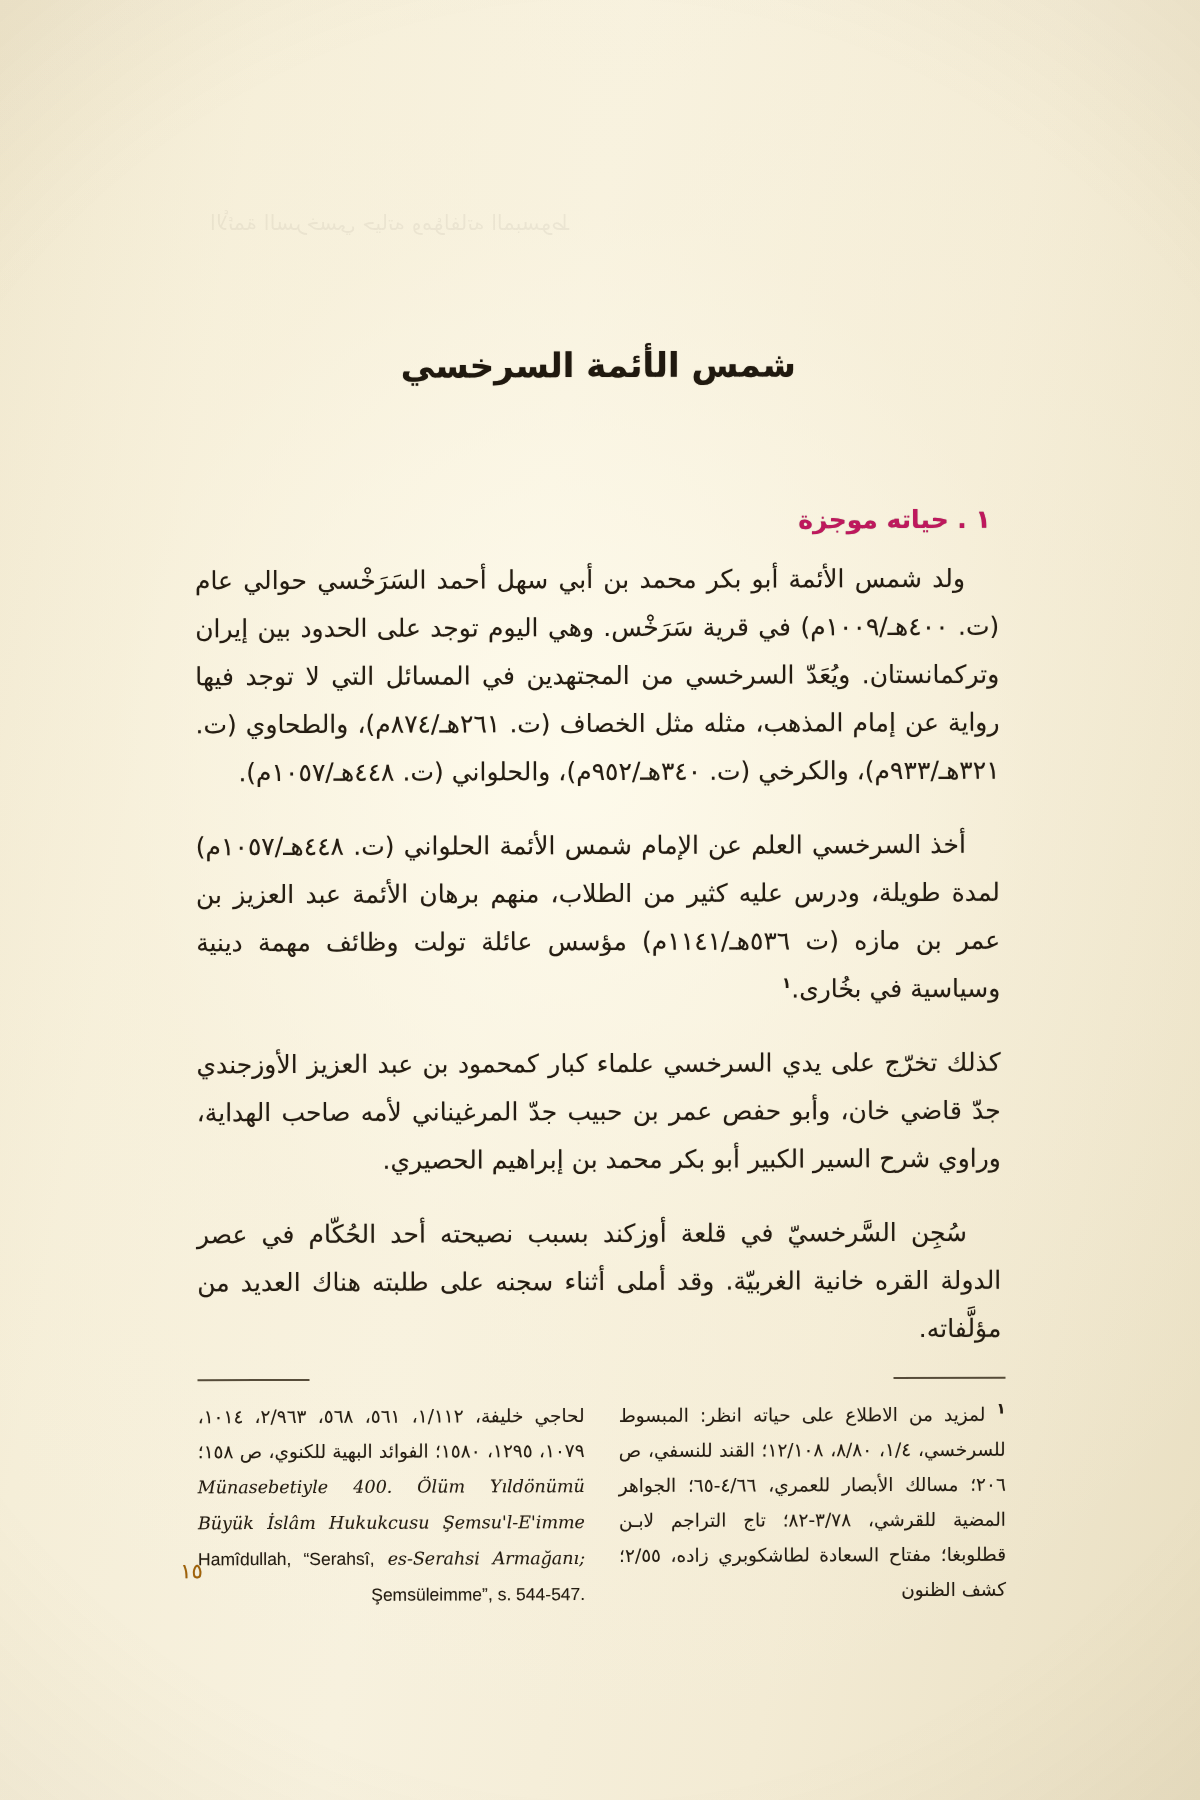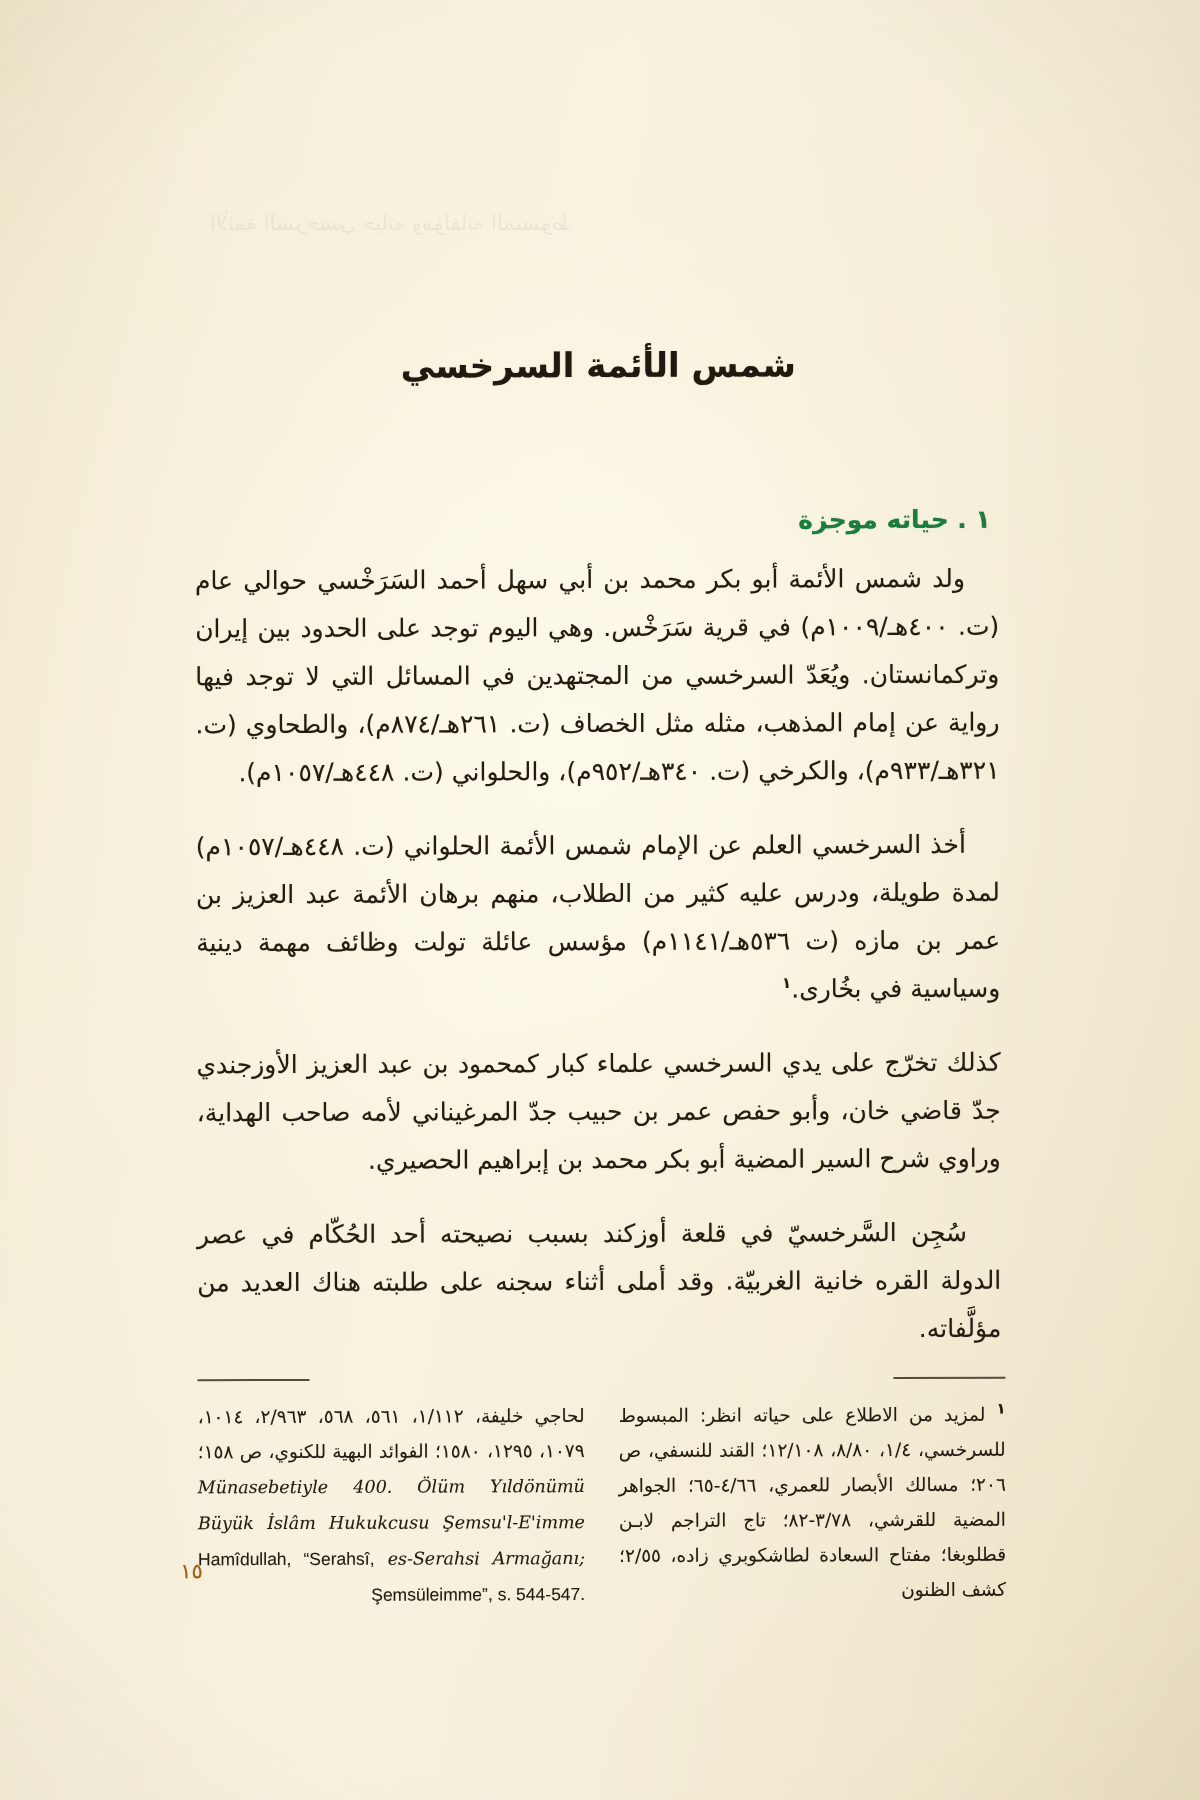--- a/index.html
+++ b/index.html
@@ -72,21 +72,21 @@
     color: #20190f;
     text-shadow: 0 0 1.1px rgba(40,30,15,0.45);
   }
 
   .section-head {
     position: absolute;
     top: 506px;
     right: 208px;
     font-weight: 700;
     font-size: 25px;
-    color: #15803d;
+    color: #be185d;
     text-shadow: 0 0 1px rgba(40,30,15,0.4);
     direction: rtl;
     text-align: right;
   }
 
   
   .body-col {
     position: absolute;
     top: 556px;
     right: 200px;
@@ -197,21 +197,21 @@
   <h1 class="doc-title">شمس الأئمة السرخسي</h1>
 
   <div class="section-head">١ . حياته موجزة</div>
 
   <div class="body-col">
 
     <p class="para indented"><span>ولد شمس الأئمة أبو بكر محمد بن أبي سهل أحمد السَرَخْسي حوالي عام (ت. ٤٠٠هـ/١٠٠٩م) في قرية سَرَخْس. وهي اليوم توجد على الحدود بين إيران وتركمانستان. ويُعَدّ السرخسي من المجتهدين في المسائل التي لا توجد فيها رواية عن إمام المذهب، مثله مثل الخصاف (ت. ٢٦١هـ/٨٧٤م)، والطحاوي (ت. ٣٢١هـ/٩٣٣م)، والكرخي (ت. ٣٤٠هـ/٩٥٢م)، والحلواني (ت. ٤٤٨هـ/١٠٥٧م).</span></p>
 
     <p class="para indented"><span>أخذ السرخسي العلم عن الإمام شمس الأئمة الحلواني (ت. ٤٤٨هـ/١٠٥٧م) لمدة طويلة، ودرس عليه كثير من الطلاب، منهم برهان الأئمة عبد العزيز بن عمر بن مازه (ت ٥٣٦هـ/١١٤١م) مؤسس عائلة تولت وظائف مهمة دينية وسياسية في بخُارى.</span><sup class="fn">١</sup></p>
 
-    <p class="para"><span>كذلك تخرّج على يدي السرخسي علماء كبار كمحمود بن عبد العزيز الأوزجندي جدّ قاضي خان، وأبو حفص عمر بن حبيب جدّ المرغيناني لأمه صاحب <span class="b">الهداية</span>، وراوي <span class="b">شرح السير المضية</span> أبو بكر محمد بن إبراهيم الحصيري.</span></p>
+    <p class="para"><span>كذلك تخرّج على يدي السرخسي علماء كبار كمحمود بن عبد العزيز الأوزجندي جدّ قاضي خان، وأبو حفص عمر بن حبيب جدّ المرغيناني لأمه صاحب <span class="b">الهداية</span>، وراوي <span class="b">شرح السير الكبير</span> أبو بكر محمد بن إبراهيم الحصيري.</span></p>
 
     <p class="para indented"><span>سُجِن السَّرخسيّ في قلعة أوزكند بسبب نصيحته أحد الحُكّام في عصر الدولة القره خانية الغربيّة. وقد أملى أثناء سجنه على طلبته هناك العديد من مؤلَّفاته.</span></p>
 
   </div>
 
   <div class="fn-wrap">
 
     <div class="fn-col right">
       <p class="fn-text"><span class="marker">١</span> <span>لمزيد من الاطلاع على حياته انظر: المبسوط للسرخسي، ١/٤، ٨/٨٠، ١٢/١٠٨؛ القند للنسفي، ص ٢٠٦؛ مسالك الأبصار للعمري، ٤/٦٦-٦٥؛ الجواهر المضية للقرشي، ٣/٧٨-٨٢؛ تاج التراجم لابـن قطلوبغا؛ مفتاح السعادة لطاشكوبري زاده، ٢/٥٥؛ كشف الظنون</span></p>
     </div>

